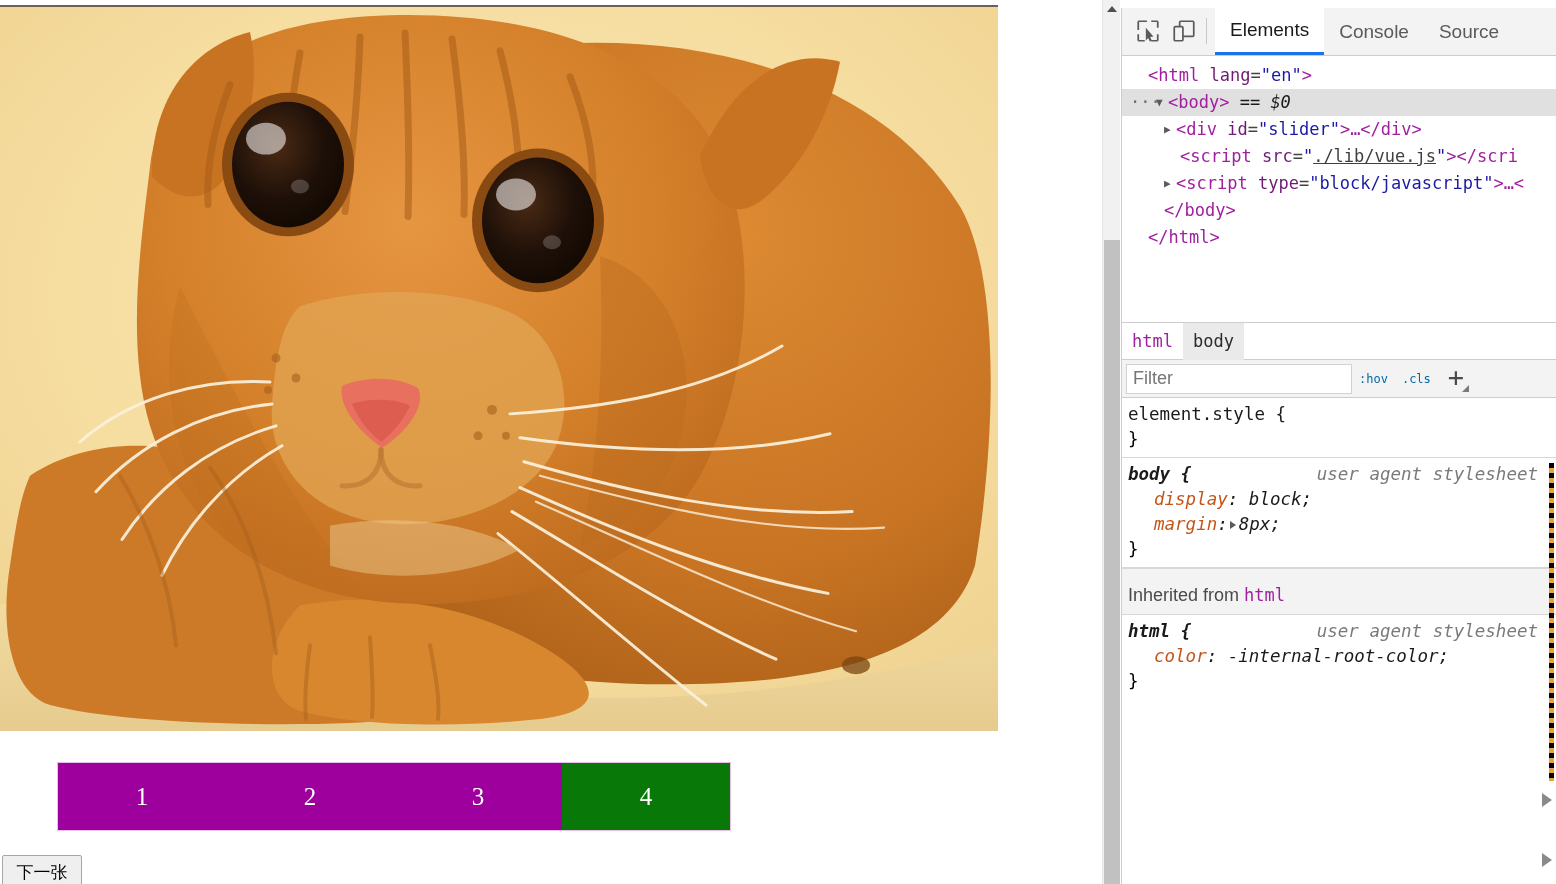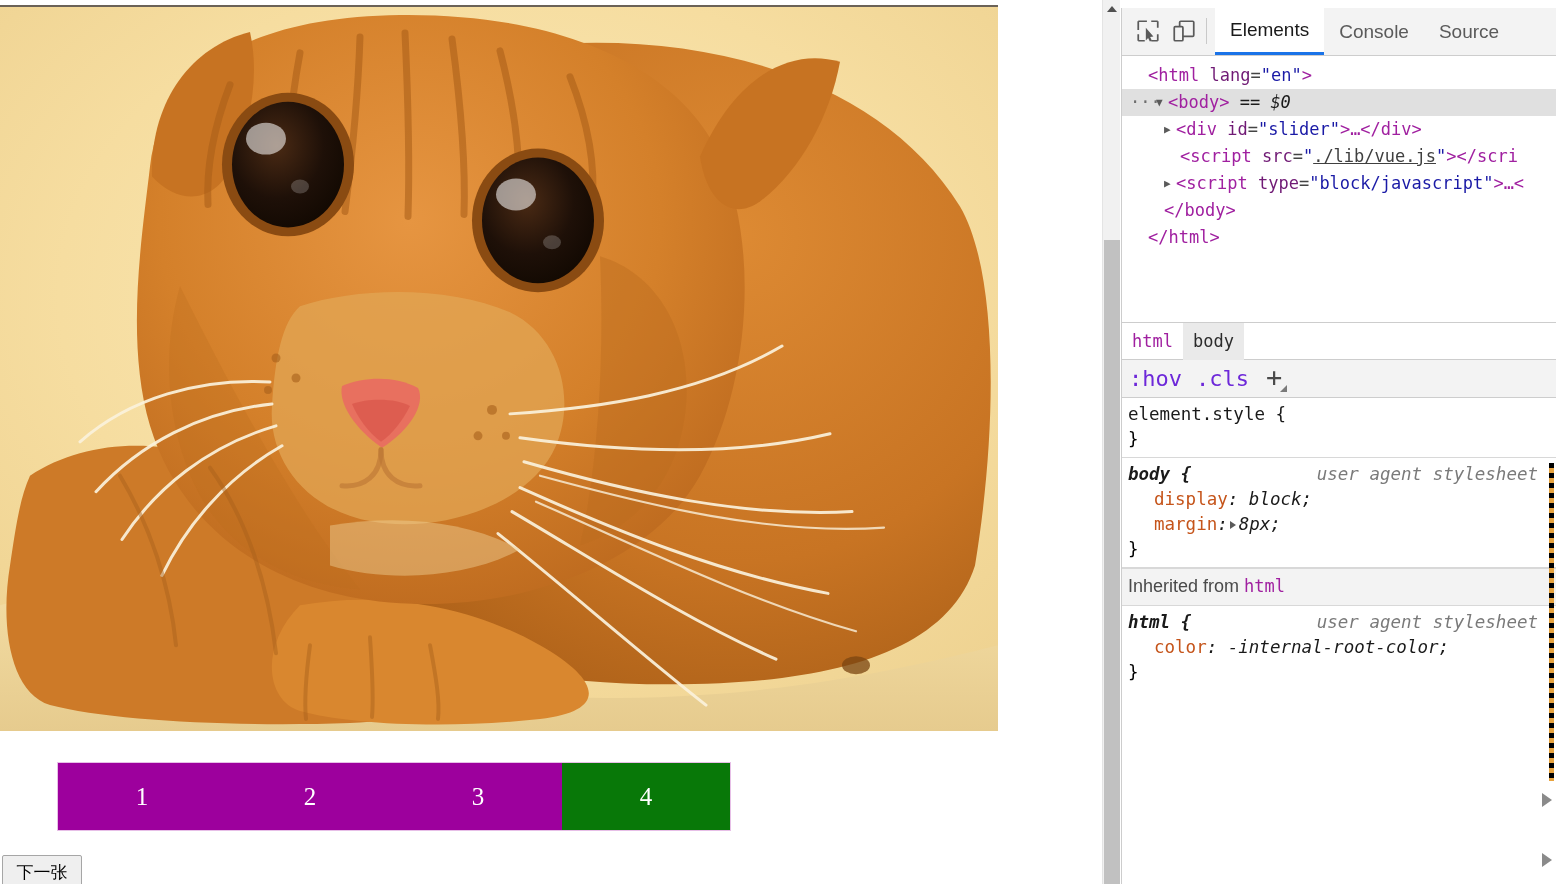--- a/index.html
+++ b/index.html
@@ -211,21 +211,21 @@
     margin-left: 4px;
     background: #ffffff;
     border: 1px solid #d2d2d2;
     font-size: 18px;
     color: #8b8b8b;
     padding: 0 6px;
     font-family: "Liberation Sans", sans-serif;
   }
   .filter-btn {
     font-family: "DejaVu Sans Mono", monospace;
-    font-size: 22px; color: #6d28d9;
+    font-size: 12px; color: #0369a1;
     padding: 0 7px; height: 30px;
     display:flex; align-items:center;
   }
   #filter-plus {
     font-size: 27px; color:#4a4a4a; line-height: 1;
     padding: 0 6px 4px 10px;
     position: relative;
   }
   #filter-plus .corner {
     position:absolute; right:1px; bottom:2px;
@@ -246,34 +246,34 @@
   }
   .rule-block { border-bottom: 1px solid #d8d8d8; padding: 4px 0 5px 6px; position: relative; }
   .rule-head { white-space: nowrap; }
   .rule-sel { color: #1a1a1a; }
   .rule-sel.italic { font-style: italic; font-weight: 700; }
   .rule-origin {
     position: absolute; right: 18px;
     color: #7a7a7a; font-style: italic;
   }
   .decl { padding-left: 26px; white-space: nowrap; }
-  .prop-ua { color: #c5541a; }
+  .prop-ua { color: #c5541a; font-style: italic; }
   .val-ua { color: #1a1a1a; font-style: italic; }
   .arrow-inline {
     display:inline-block; width:0;height:0;
     border-top:4px solid transparent;
     border-bottom:4px solid transparent;
     border-left:6px solid #5a5a5a;
     margin: 0 3px 1px 2px;
   }
   .inherited-hdr {
     background: #f3f3f3;
     border-bottom: 1px solid #d8d8d8;
     border-top: 1px solid #d8d8d8;
-    padding: 5px 0 6px 6px;
+    padding: 14px 0 6px 6px;
     color: #4a4a4a;
     font-family: "Liberation Sans", sans-serif;
     font-size: 18px;
   }
   .inherited-hdr .mono { font-family:"DejaVu Sans Mono", monospace; color:#a020a0; font-size:17px; }
 
   
   #dashed-edge {
     position: absolute; right: 2px; top: 455px;
     width: 5px; height: 318px;
@@ -492,20 +492,21 @@
       </div>
     </div>
 
     <div id="breadcrumb">
       <div class="crumb">html</div>
       <div class="crumb active">body</div>
     </div>
 
 
     <div id="filter-row">
+      <input id="filter-input" type="text" placeholder="Filter" style="">
       <div class="filter-btn">:hov</div>
       <div class="filter-btn">.cls</div>
       <div id="filter-plus" class="filter-btn">
         <span>+</span>
         <span class="corner"></span>
       </div>
     </div>
 
     <div id="styles-pane">
 

